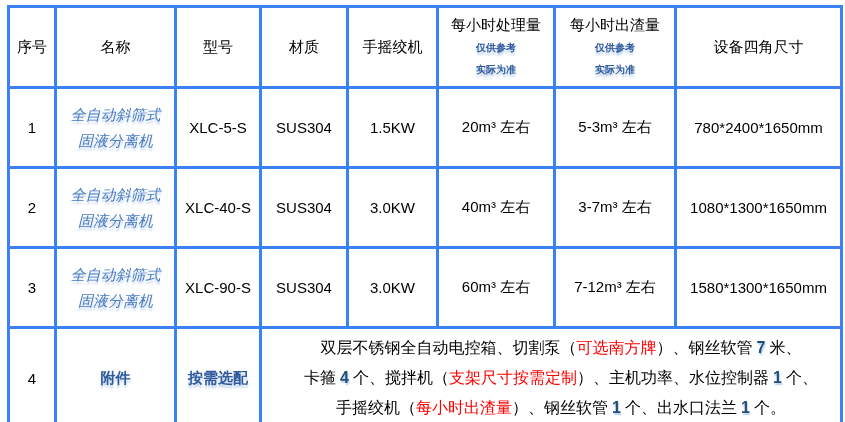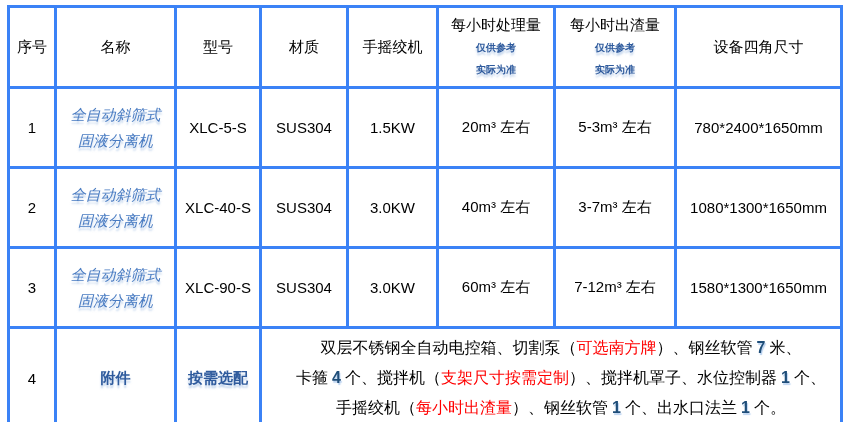--- a/index.html
+++ b/index.html
@@ -157,21 +157,21 @@
       </td>
       <td>
         <span class="blue-bold">按需选配</span>
       </td>
       <td colspan="5">
         <div class="acc-text">
           <div>
             <span>双层不锈钢全自动电控箱、切割泵（</span><span class="red">可选南方牌</span><span>）、钢丝软管 </span><span class="num">7</span><span> 米、</span>
           </div>
           <div>
-            <span>卡箍 </span><span class="num">4</span><span> 个、搅拌机（</span><span class="red">支架尺寸按需定制</span><span>）、搅拌机罩子、水位控制器 </span><span class="num">1</span><span> 个、</span>
+            <span>卡箍 </span><span class="num">4</span><span> 个、搅拌机（</span><span class="red">支架尺寸按需定制</span><span>）、主机功率、水位控制器 </span><span class="num">1</span><span> 个、</span>
           </div>
           <div>
             <span>手摇绞机（</span><span class="red">每小时出渣量</span><span>）、钢丝软管 </span><span class="num">1</span><span> 个、出水口法兰 </span><span class="num">1</span><span> 个。</span>
           </div>
         </div>
       </td>
     </tr>
   </tbody>
     </table>
 </div>

